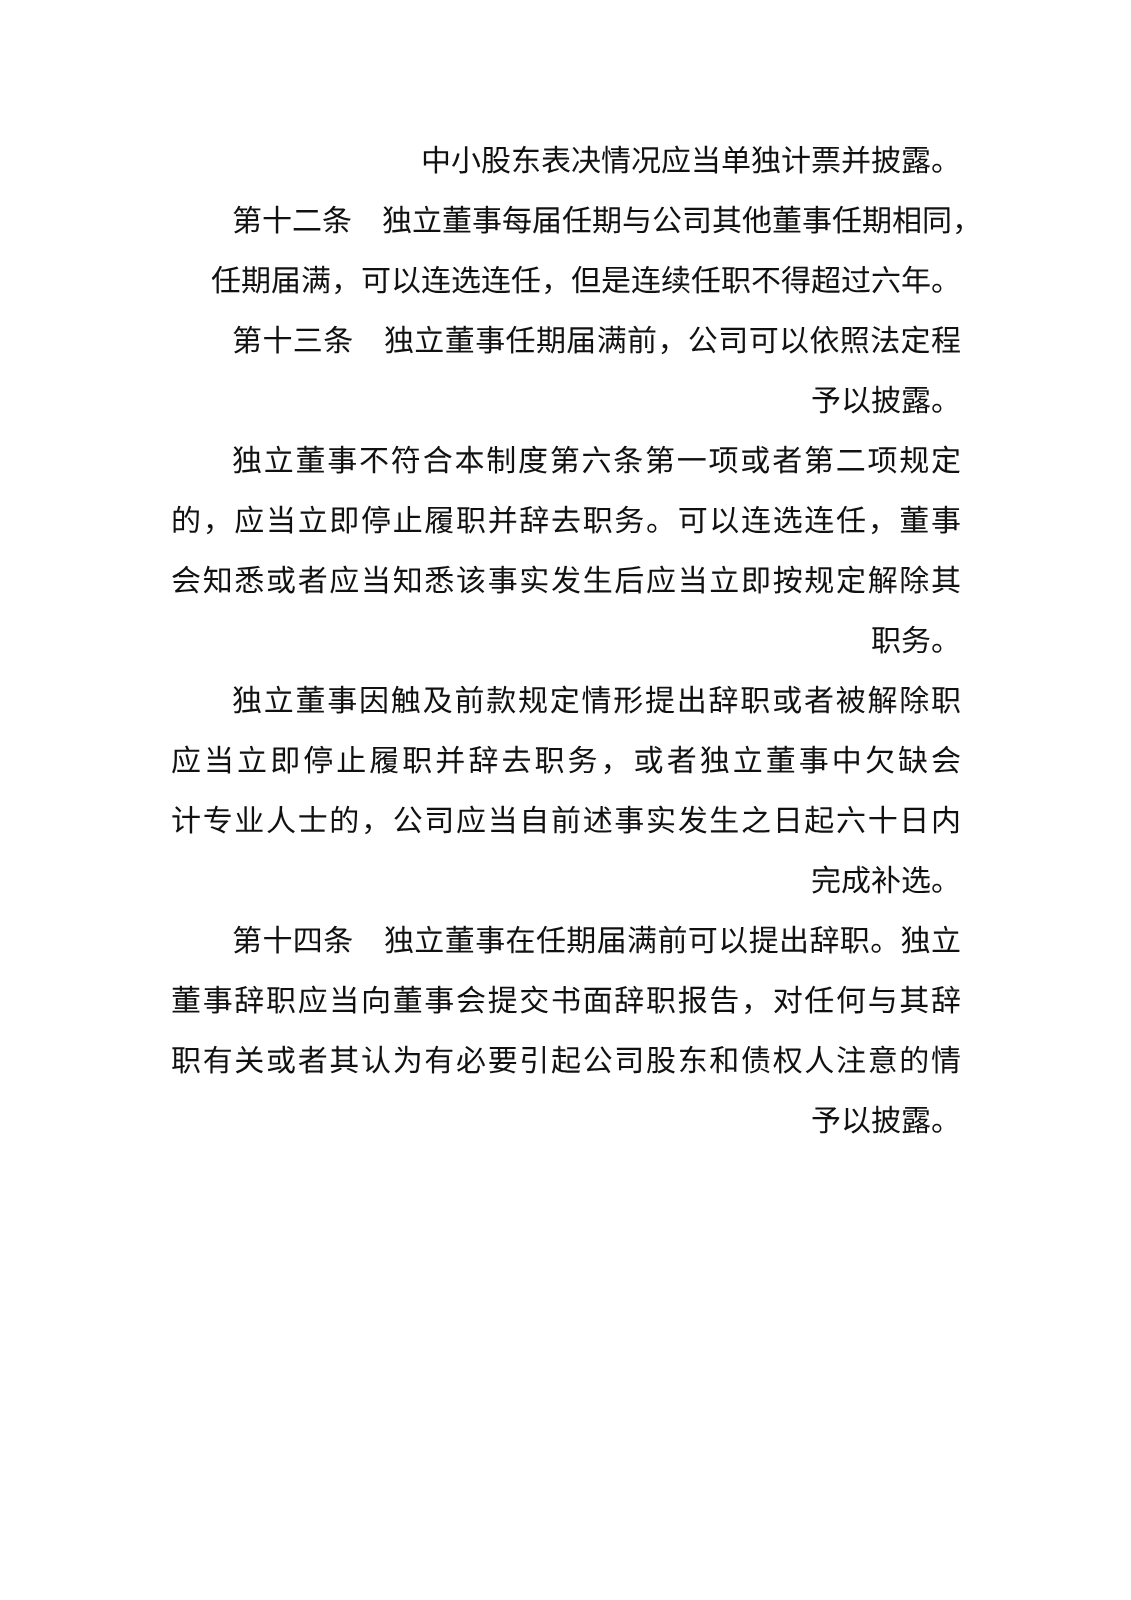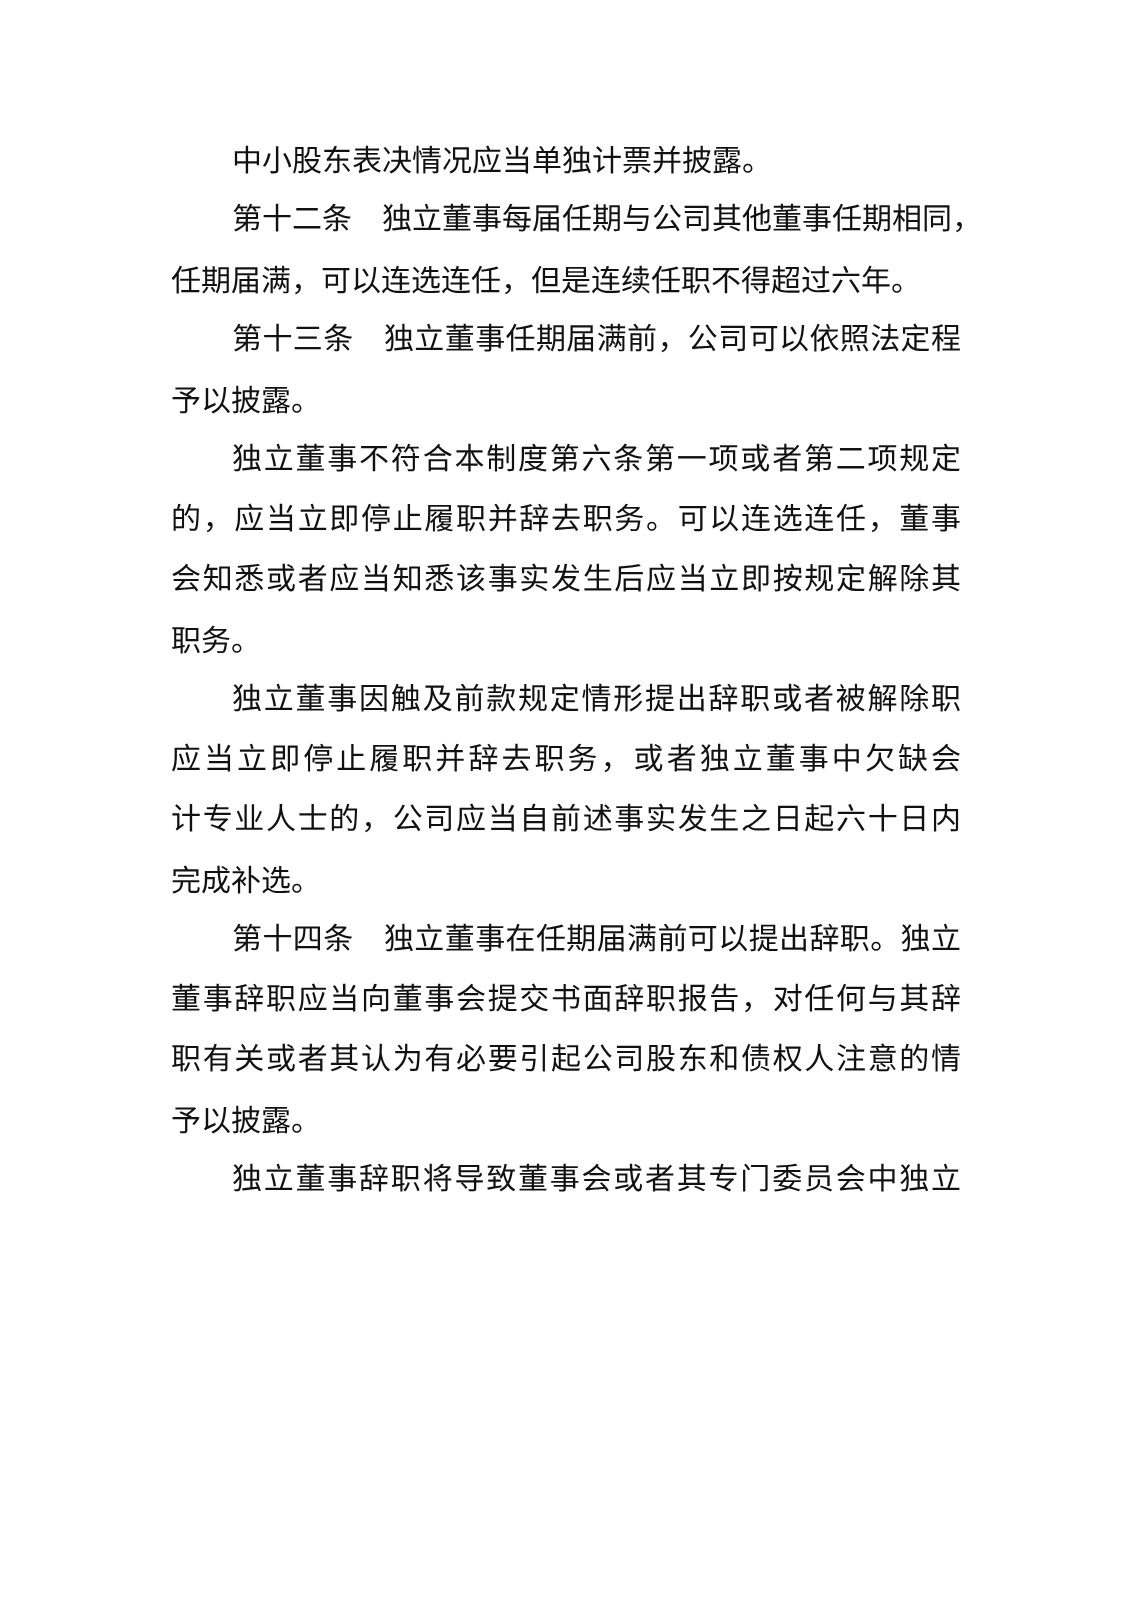--- a/index.html
+++ b/index.html
@@ -21,30 +21,29 @@
     width: 790px;
     font-family: "Liberation Serif", "DejaVu Serif", serif;
     font-size: 30px;
     color: #111111;
     font-weight: normal;
   }
   .line {
     height: 60px;
     line-height: 60px;
     white-space: nowrap;
-    text-align: left;
+    text-align: right;
   }
   .line.indent {
     text-indent: 61px;
   }
   .line.justify {
     text-align: justify;
     text-align-last: justify;
     text-justify: inter-character;
-    font-family: Liberation Mono, monospace;
   }
 </style>
 </head>
 <body style="background: rgb(255, 255, 255);">
 
 <div class="page">
   <div class="text-block" id="doc-body" style="color: rgb(17, 17, 17);">
       <div class="line indent">中小股东表决情况应当单独计票并披露。</div>
       <div class="line indent justify">第十二条　独立董事每届任期与公司其他董事任期相同，</div>
       <div class="line">任期届满，可以连选连任，但是连续任职不得超过六年。</div>
@@ -55,15 +54,14 @@
       <div class="line justify">会知悉或者应当知悉该事实发生后应当立即按规定解除其</div>
       <div class="line">职务。</div>
       <div class="line indent justify">独立董事因触及前款规定情形提出辞职或者被解除职</div>
       <div class="line justify">应当立即停止履职并辞去职务，或者独立董事中欠缺会</div>
       <div class="line justify">计专业人士的，公司应当自前述事实发生之日起六十日内</div>
       <div class="line">完成补选。</div>
       <div class="line indent justify">第十四条　独立董事在任期届满前可以提出辞职。独立</div>
       <div class="line justify">董事辞职应当向董事会提交书面辞职报告，对任何与其辞</div>
       <div class="line justify">职有关或者其认为有必要引起公司股东和债权人注意的情</div>
       <div class="line">予以披露。</div>
-      <div class="line indent justify">独立董事辞职将导致董事会或者其专门委员会中独立</div>
     </div>
 </div>
 
 </body></html>

